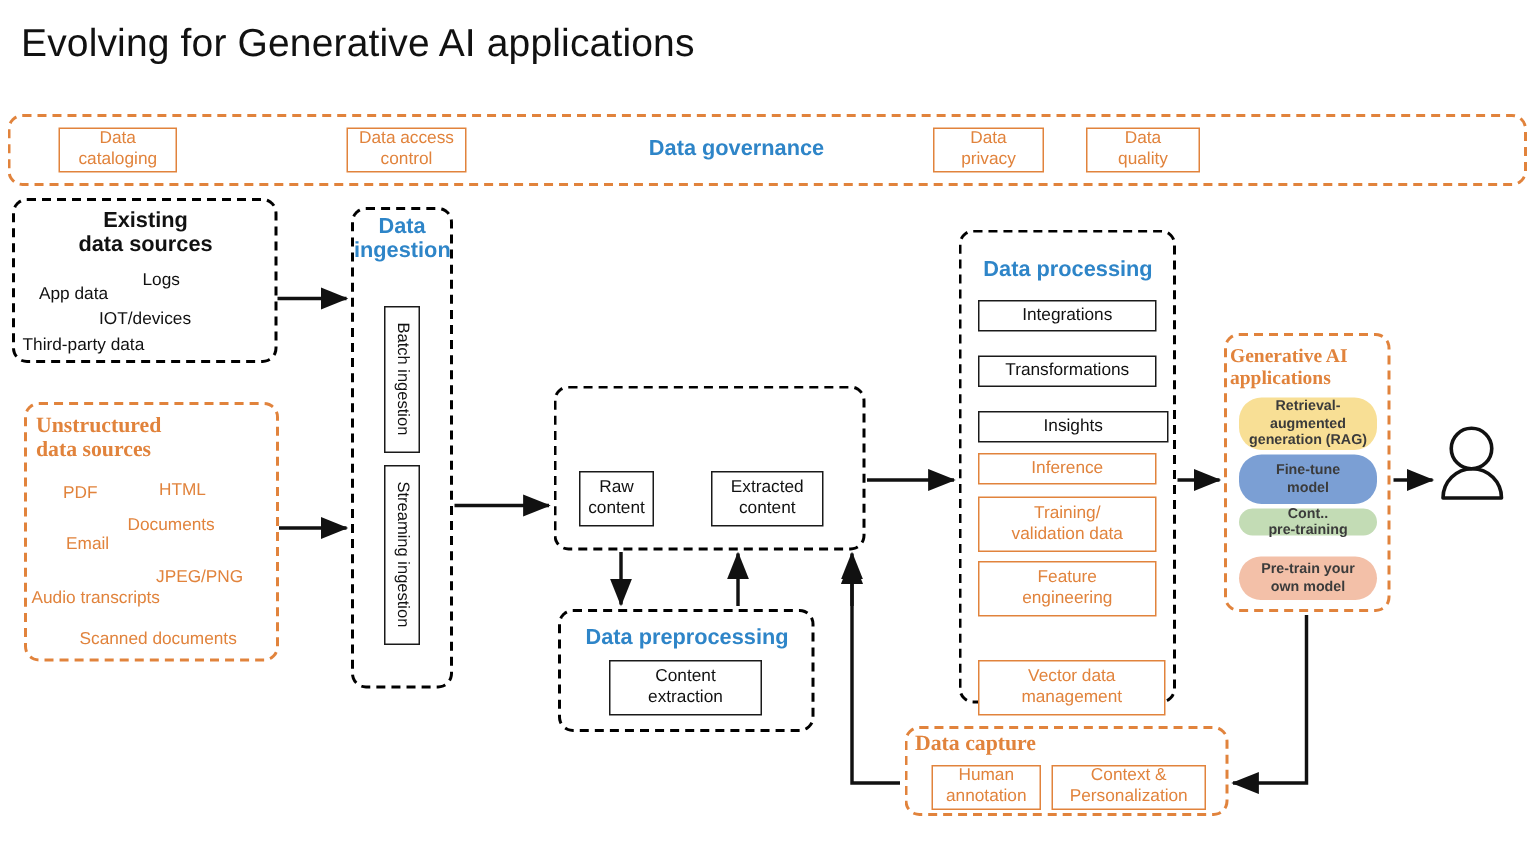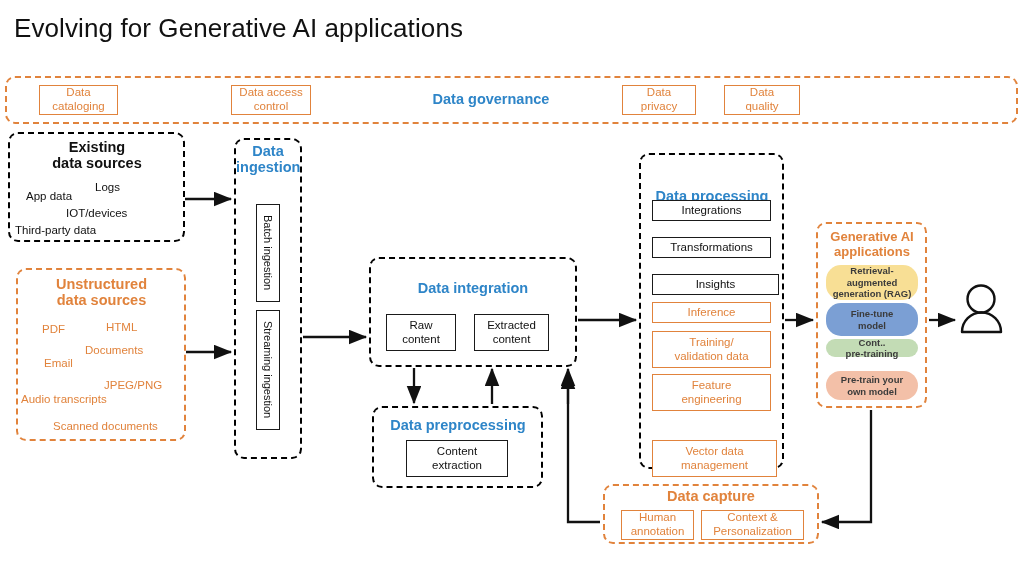--- a/index.html
+++ b/index.html
@@ -78,22 +78,23 @@
     position: absolute;
     color: #2E85C8;
     font-weight: bold;
     text-align: center;
     line-height: 1.12;
   }
   .hdr-org {
     position: absolute;
     color: #E1833C;
     font-weight: bold;
-    text-align: center;
+    text-align: left;
     line-height: 1.12;
+    font-family: Liberation Serif, serif;
   }
   .hdr-black {
     position: absolute;
     color: #111;
     font-weight: bold;
     text-align: center;
     line-height: 1.12;
   }
   .lbl {
     position: absolute;
@@ -148,33 +149,32 @@
   <div class="lbl lbl-org" style="left:21px; top:393px;">Audio transcripts</div>
   <div class="lbl lbl-org" style="left:53px; top:420px;">Scanned documents</div>
 
   <div class="dash-blk" style="left:234px; top:138px; width:68px; height:321px;"></div>
   <div class="hdr-blue" style="left:236px; top:143px; width:64px; font-size:14.5px; white-space:pre-line;">Data
 ingestion</div>
   <div class="solid-blk vert" style="left:256px; top:204px; width:24px; height:98px; font-size:11px;">Batch ingestion</div>
   <div class="solid-blk vert" style="left:256px; top:310px; width:24px; height:120px; font-size:11px;">Streaming ingestion</div>
 
   <div class="dash-blk" style="left:369px; top:257px; width:208px; height:110px;"></div>
-  <div class="hdr-blue" style="left:380px; top:280px; width:186px; font-size:14.5px;">Data integration</div>
-  <div class="solid-blk" style="left:386px; top:314px; width:70px; height:37px; white-space:pre-line;">Raw
+  <div class="solid-blk" style="left:386px; top:314px; width:50px; height:37px; white-space:pre-line;">Raw
 content</div>
   <div class="solid-blk" style="left:474px; top:314px; width:75px; height:37px; white-space:pre-line;">Extracted
 content</div>
 
   <div class="dash-blk" style="left:372px; top:406px; width:171px; height:82px;"></div>
   <div class="hdr-blue" style="left:378px; top:417px; width:160px; font-size:14.5px;">Data preprocessing</div>
   <div class="solid-blk" style="left:406px; top:440px; width:102px; height:37px; white-space:pre-line;">Content
 extraction</div>
 
   <div class="dash-blk" style="left:639px; top:153px; width:145px; height:316px;"></div>
-  <div class="hdr-blue" style="left:644px; top:172px; width:136px; font-size:14.5px;margin-top:16px;">Data processing</div>
+  <div class="hdr-blue" style="left:644px; top:172px; width:136px; font-size:14.5px;">Data processing</div>
   <div class="solid-blk" style="left:652px; top:200px; width:119px; height:21px;">Integrations</div>
   <div class="solid-blk" style="left:652px; top:237px; width:119px; height:21px;">Transformations</div>
   <div class="solid-blk" style="left:652px; top:274px; width:127px; height:21px;">Insights</div>
   <div class="solid-org" style="left:652px; top:302px; width:119px; height:21px;">Inference</div>
   <div class="solid-org" style="left:652px; top:331px; width:119px; height:37px; white-space:pre-line;">Training/
 validation data</div>
   <div class="solid-org" style="left:652px; top:374px; width:119px; height:37px; white-space:pre-line;">Feature
 engineering</div>
   <div class="solid-org" style="left:652px; top:419px; width:125px; height:37px; white-space:pre-line;margin-top:21px;">Vector data
 management</div>

